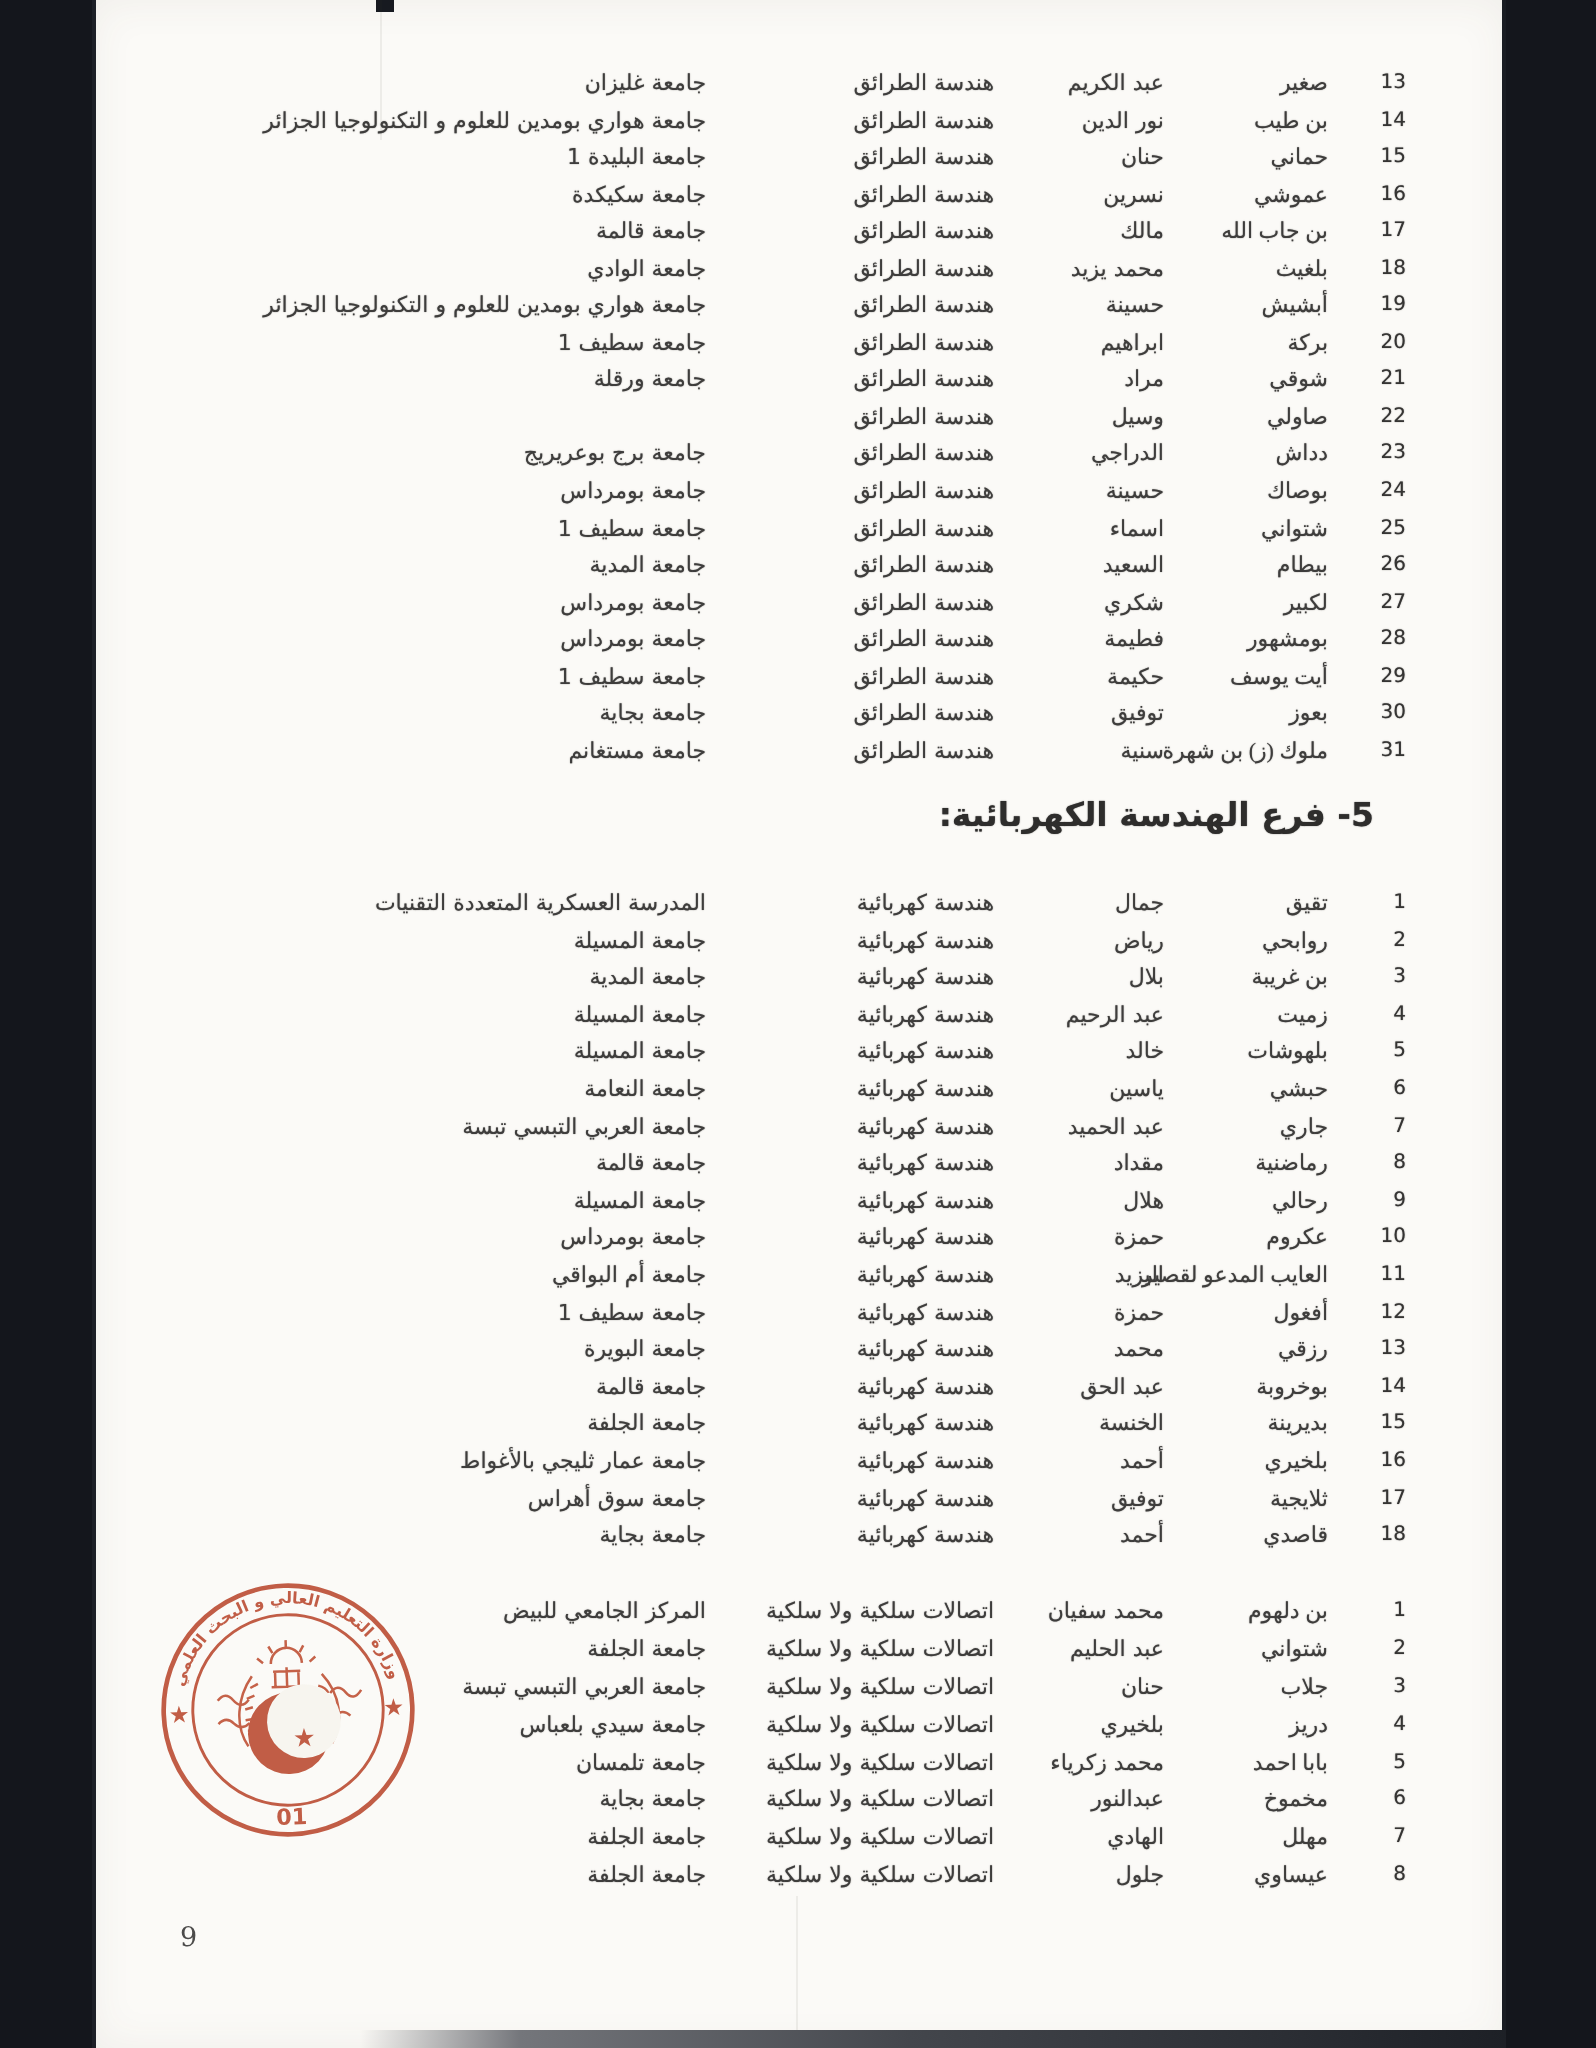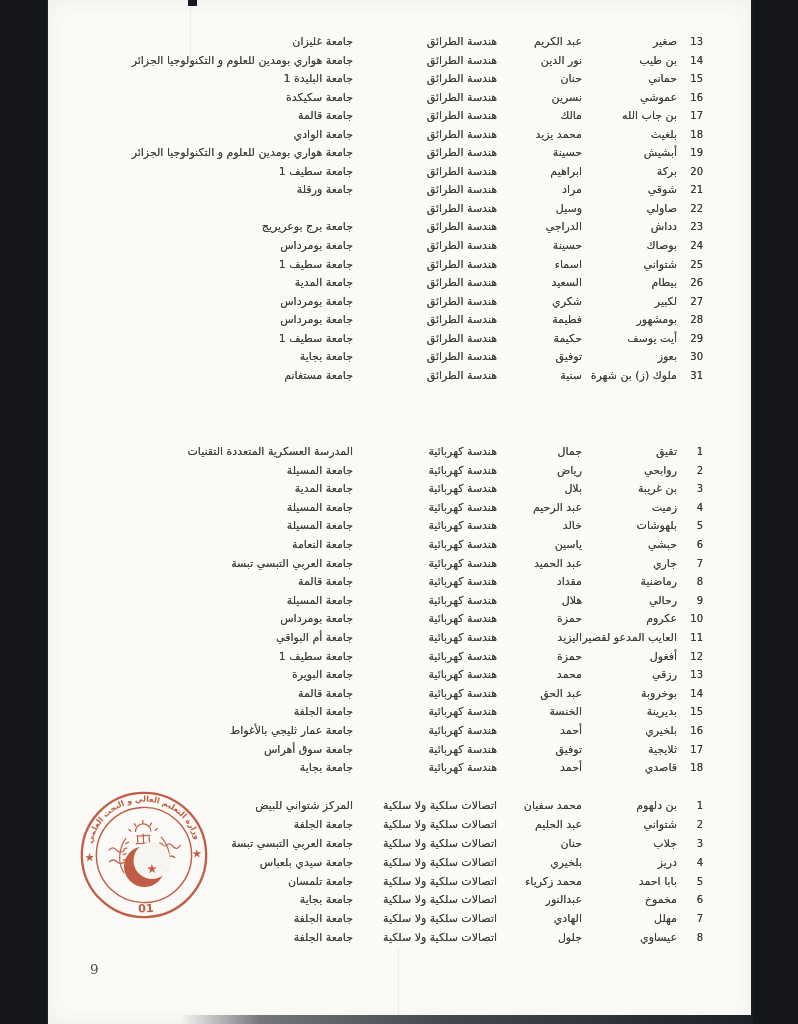--- a/index.html
+++ b/index.html
@@ -18,21 +18,21 @@
     background:linear-gradient(to right,rgba(100,100,105,0) 0%,#74767b 14%,#43464c 48%,#1d2026 100%);}
 
   
   .section{position:absolute;left:46px;right:45px;}
   .row{position:relative;}
   .sec-a .row{height:18.55px;} .sec-b .row{height:18.6px;} .sec-c .row{height:18.9px;}
   .c{position:absolute;top:0;white-space:nowrap;direction:rtl;
      font-size:11px;line-height:18.5px;color:#3e3d3c;
      text-shadow:0 0 .6px rgba(70,68,66,.75);}
   .c.num{right:50px;font-size:10px;color:#353433;}
-  .c.family{right:76px;}
+  .c.family{right:89px;font-family:Liberation Serif, serif;}
   .c.first{right:171px;}
   .c.spec{right:256px;}
   .c.univ{right:400px;}
 
   .heading{position:absolute;top:398px;right:111px;direction:rtl;white-space:nowrap;
      font-size:16.5px;font-weight:bold;color:#2e2d2c;
      text-shadow:0 0 .6px rgba(46,45,44,.8);}
 
   .page-num{position:absolute;left:90px;top:961px;font-family:"DejaVu Serif",serif;
      font-size:13.5px;color:#4c4b4a;}
@@ -179,20 +179,21 @@
       </div>
       <div class="row">
         <span class="c num">31</span>
         <span class="c family">ملوك (ز) بن شهرة</span>
         <span class="c first">سنية</span>
         <span class="c spec">هندسة الطرائق</span>
         <span class="c univ">جامعة مستغانم</span>
       </div>
     </div>
 
+  <div class="heading">5- فرع الهندسة الكهربائية:</div>
 
   <div class="section sec-b" style="top:443px">
       <div class="row">
         <span class="c num">1</span>
         <span class="c family">تقيق</span>
         <span class="c first">جمال</span>
         <span class="c spec">هندسة كهربائية</span>
         <span class="c univ">المدرسة العسكرية المتعددة التقنيات</span>
       </div>
       <div class="row">
@@ -315,21 +316,21 @@
         <span class="c univ">جامعة بجاية</span>
       </div>
     </div>
 
   <div class="section sec-c" style="top:797px">
       <div class="row">
         <span class="c num">1</span>
         <span class="c family">بن دلهوم</span>
         <span class="c first">محمد سفيان</span>
         <span class="c spec">اتصالات سلكية ولا سلكية</span>
-        <span class="c univ">المركز شتواني للبيض</span>
+        <span class="c univ">المركز الجامعي للبيض</span>
       </div>
       <div class="row">
         <span class="c num">2</span>
         <span class="c family">شتواني</span>
         <span class="c first">عبد الحليم</span>
         <span class="c spec">اتصالات سلكية ولا سلكية</span>
         <span class="c univ">جامعة الجلفة</span>
       </div>
       <div class="row">
         <span class="c num">3</span>

